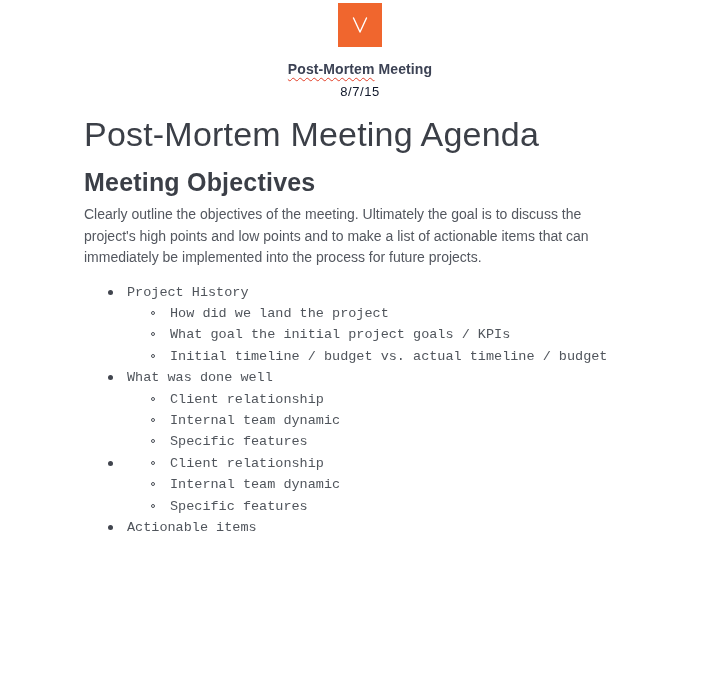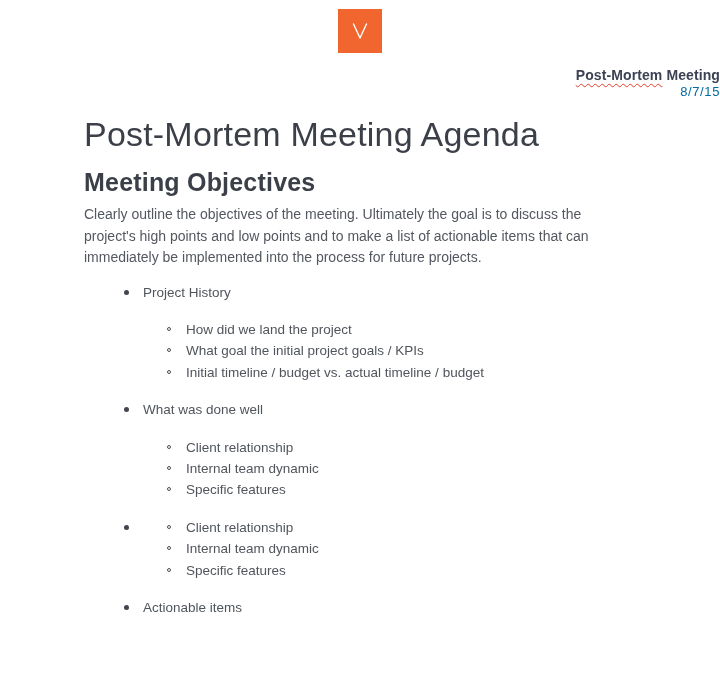--- a/index.html
+++ b/index.html
@@ -8,21 +8,21 @@
     width: 720px;
     height: 696px;
     background: #ffffff;
     font-family: "Liberation Sans", sans-serif;
     color: #50555c;
     overflow: hidden;
   }
   .page { width: 720px; height: 696px; background: #ffffff; }
 
   
-  .doc-header { text-align: right; padding-top: 9px; }
+  .doc-header { text-align: center; padding-top: 3px; }
   .logo {
     width: 44px; height: 44px;
     background: #F0662E;
     margin: 0 auto;
     display: flex; align-items: center; justify-content: center;
     cursor: pointer;
   }
   .doc-title {
     margin-top: 14px;
     font-size: 14px;
@@ -33,24 +33,24 @@
     cursor: text;
   }
   .flagged {
     text-decoration-line: underline;
     text-decoration-style: wavy;
     text-decoration-color: #E23F28;
     text-decoration-thickness: 1px;
     text-underline-offset: 3px;
   }
   .doc-date {
-    margin-top: 0;
+    margin-top: 6px;
     font-size: 13px;
     line-height: 16px;
-    color: #0369a1;
+    color: #0f172a;
     letter-spacing: 0.6px;
   }
 
   
   .doc-body { padding: 0 84px; }
   h1 {
     margin: 16px 0 0;
     font-size: 34px;
     line-height: 36px;
     font-weight: 400;
@@ -71,21 +71,21 @@
   p.objectives {
     margin: 8px 0 0;
     font-size: 14px;
     line-height: 21.5px;
     color: #53575F;
     max-width: 556px;
     cursor: text;
   }
 
   
-  ul.bullets, ul.sub { list-style: none; margin: 16px; padding: 0; }
+  ul.bullets, ul.sub { list-style: none; margin: 0; padding: 0; font-family: Liberation Mono, monospace; }
   ul.bullets { margin-top: 13px; }
   ul.bullets > li,
   ul.sub > li {
     position: relative;
     font-size: 13.5px;
     line-height: 21.4px;
     color: #50555C;
     cursor: text;
   }
   ul.bullets > li { padding-left: 43px; }

